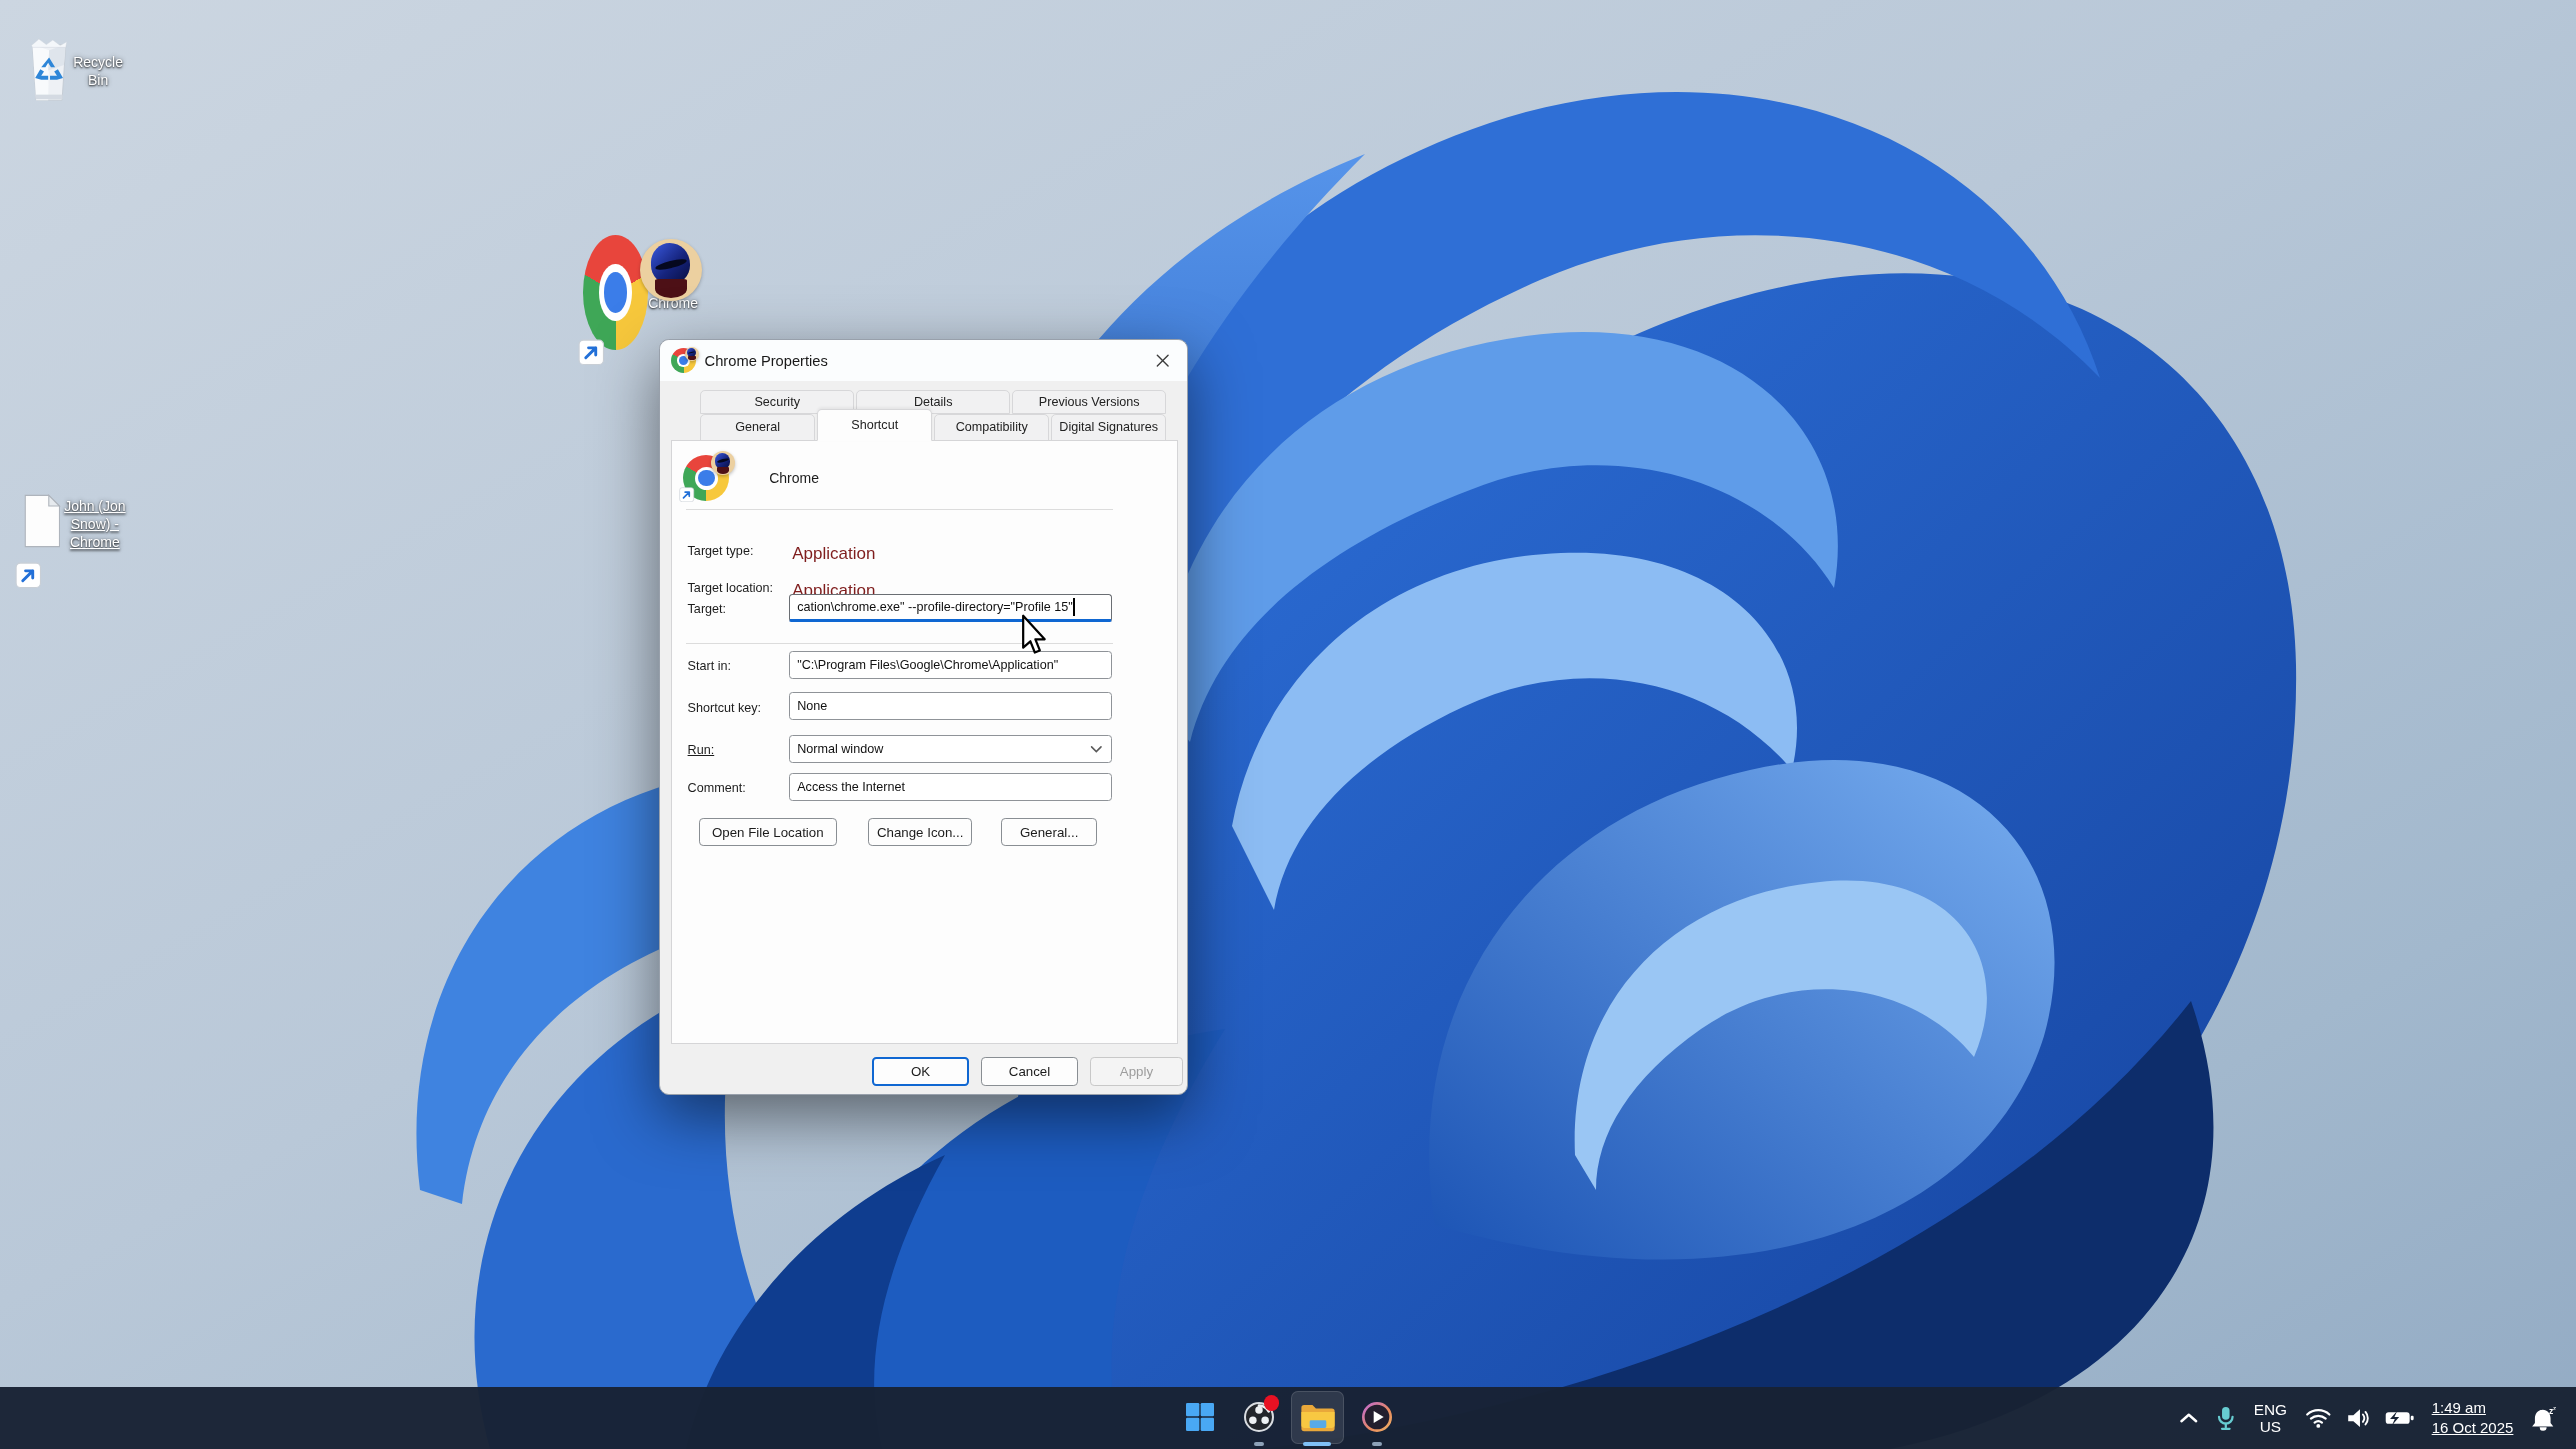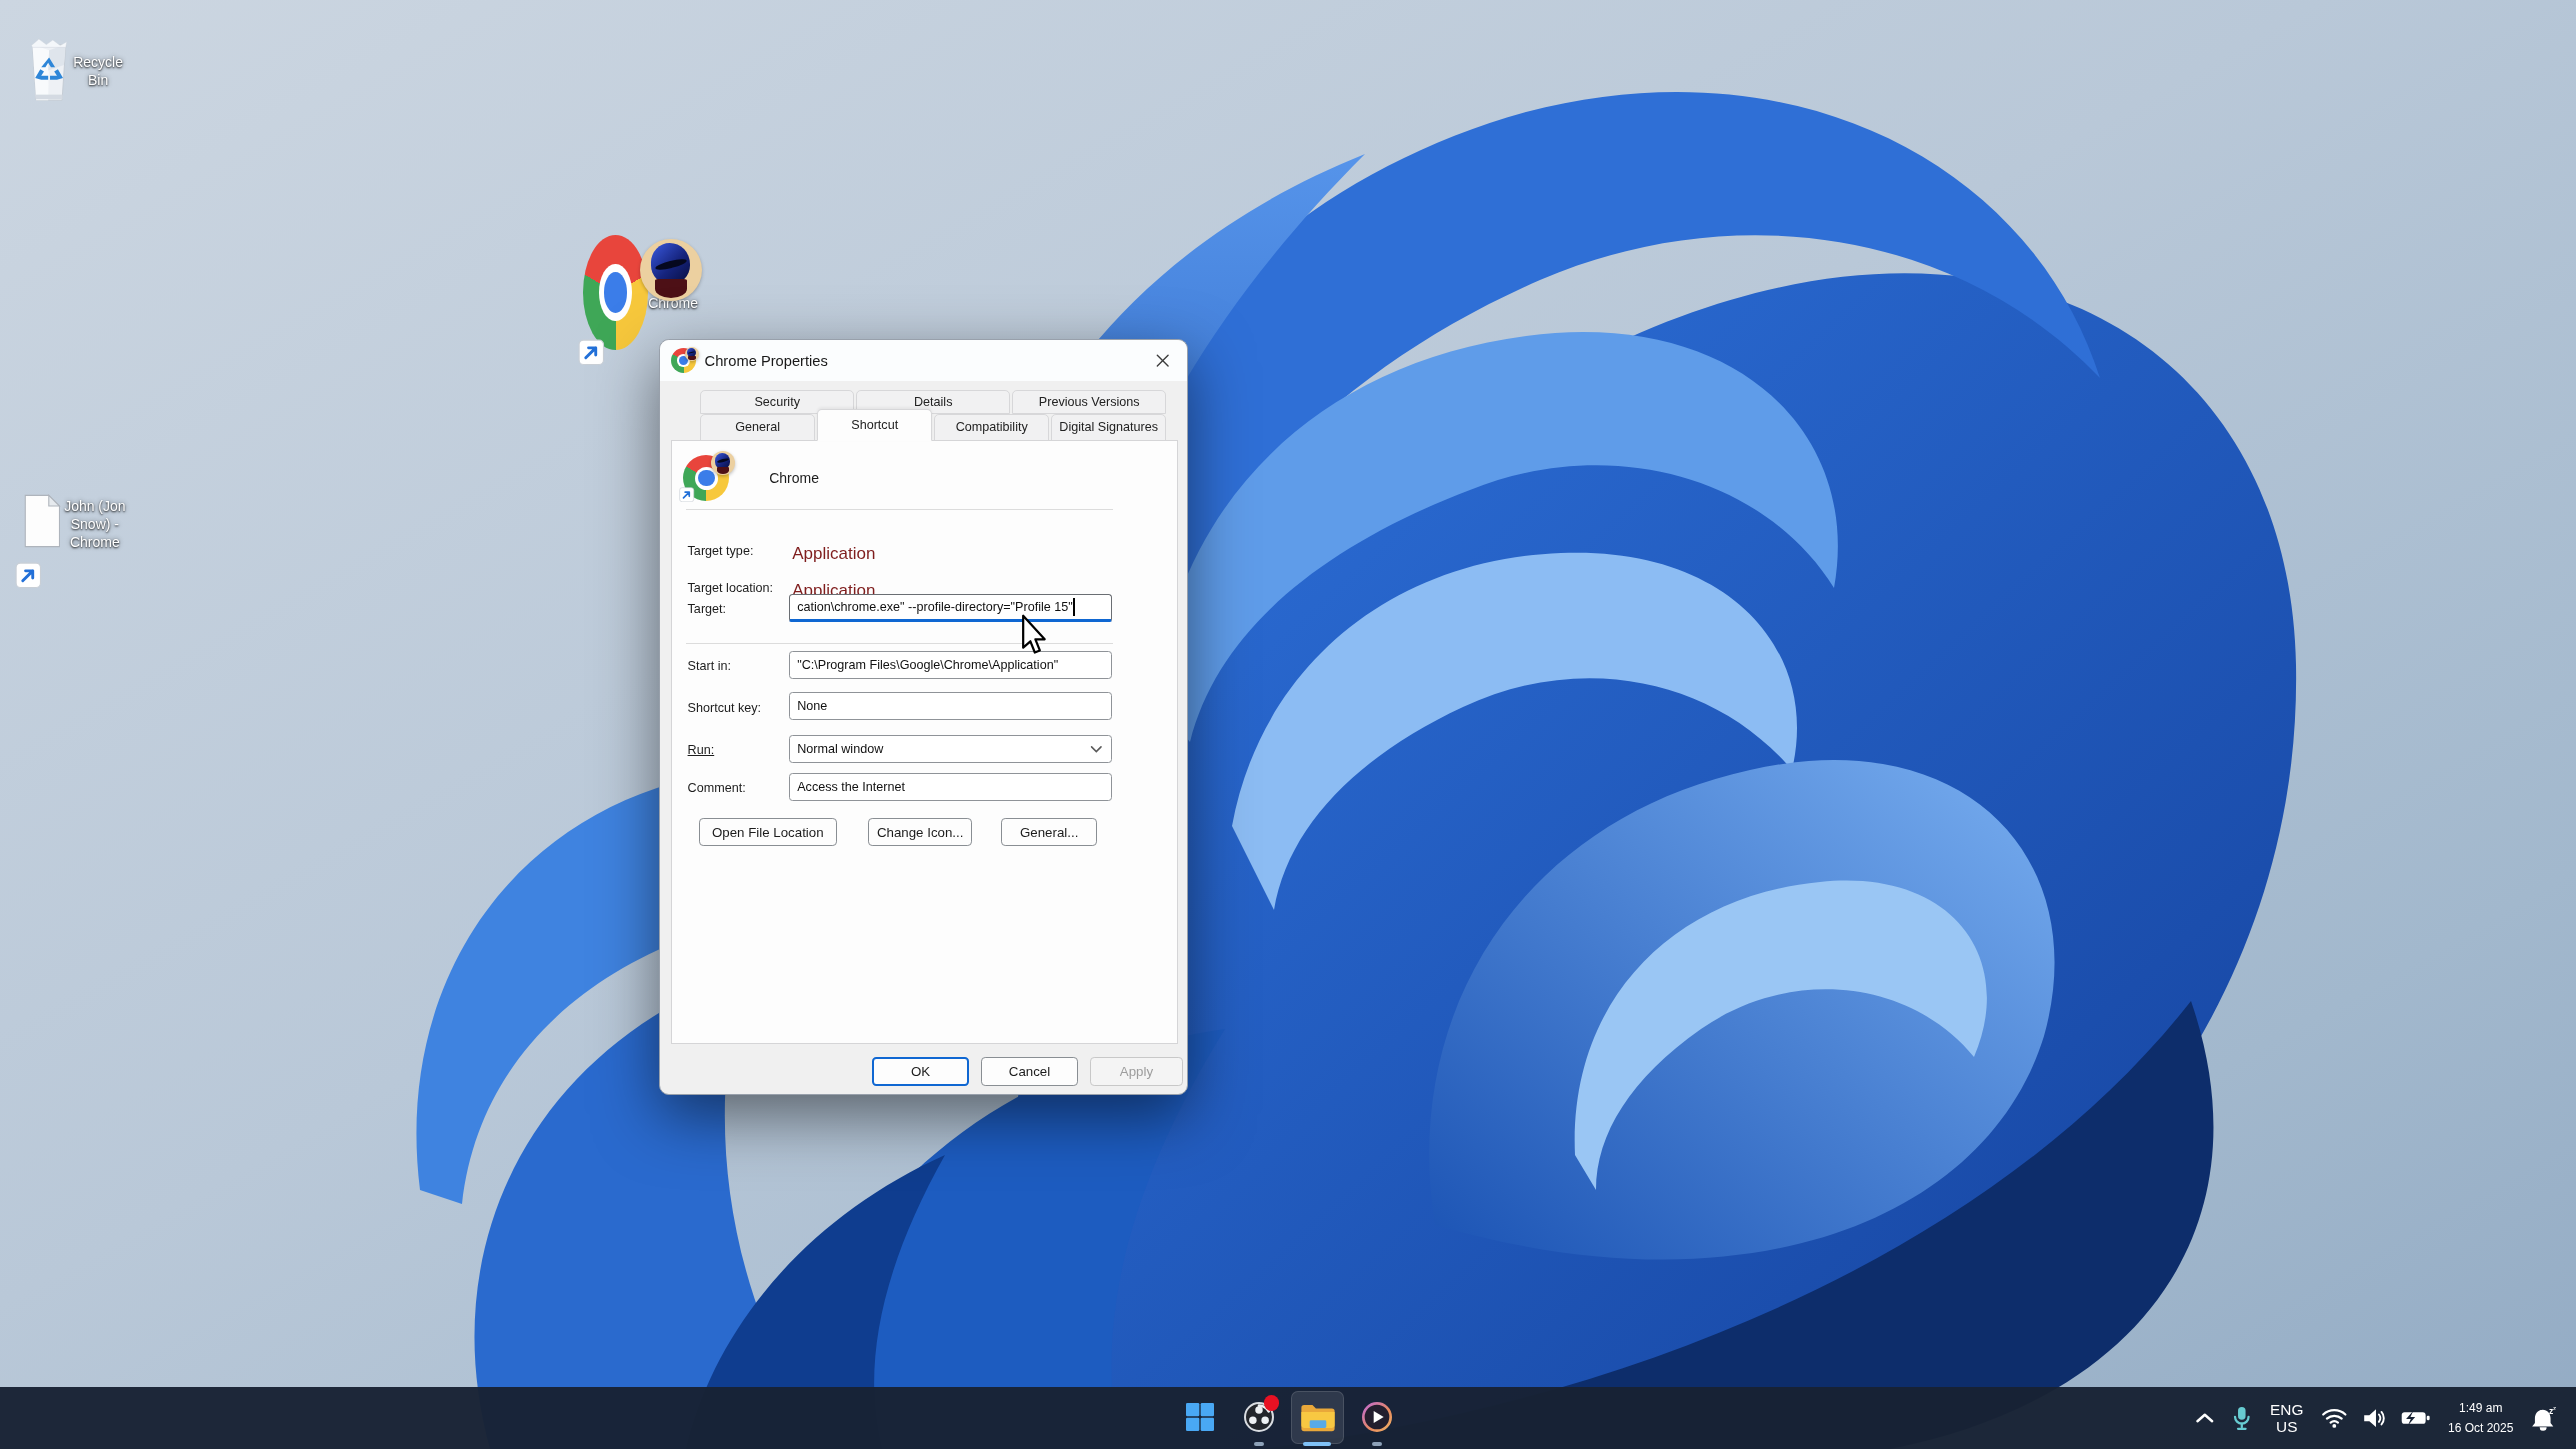--- a/index.html
+++ b/index.html
@@ -82,21 +82,21 @@
   .tb-icon { position:absolute; display:flex; align-items:center; justify-content:center; }
   .run-dot { position:absolute; bottom:3.5px; width:9.8px; height:3.5px; border-radius:2.1px; background:#8da1b8; }
   .fe-tile { position:absolute; left:1291px; top:4.2px; width:53px; height:53px; border-radius:7px;
              background:rgba(255,255,255,.10); border:0.7px solid rgba(255,255,255,.13);
              display:flex; align-items:center; justify-content:center; }
   .fe-underline { position:absolute; bottom:3.5px; left:1303px; width:28px; height:3.5px; border-radius:2.1px; background:#7fc1f7; }
   .obs-reddot { position:absolute; left:1264px; top:8.4px; width:15.4px; height:15.4px; border-radius:50%; background:#e81123; }
 
   .tray { position:absolute; right:18px; top:0; height:62px; display:flex; align-items:center; gap:18px; color:#fff; }
   .tray-lang { font-size:15.4px; font-weight:500; line-height:17.5px; text-align:center; }
-  .tray-clock { font-size:12px; font-weight:400; line-height:20px; text-align:center; }
+  .tray-clock { font-size:15px; font-weight:400; line-height:20px; text-align:left;text-decoration:underline; }
 </style>
 </head>
 <body>
 
 <svg id="wallpaper" viewBox="0 0 3680 2070" preserveAspectRatio="none">
   <defs>
     <linearGradient id="bgg" x1="0" y1="0" x2="1" y2="1">
       <stop offset="0" stop-color="#ccd6e1"></stop>
         <stop offset="0.45" stop-color="#b9c8d8"></stop>
       <stop offset="0.8" stop-color="#a2b8cd"></stop>
@@ -166,21 +166,21 @@
 
 <div class="desktop-icon" style="left:21px; top:470px; width:105px;">
   <svg width="78" height="102" viewBox="0 0 80 104">
     <path d="M8,4 h44 l20,20 v76 h-64 z" fill="#fdfdfd" stroke="#aeb4bc" stroke-width="2"></path>
     <path d="M52,4 l20,20 h-20 z" fill="#e6eaee" stroke="#aeb4bc" stroke-width="2"></path>
   </svg>
   <svg class="shortcut-badge" style="left:-6.3px; top:92px;" width="26.6" height="26.6" viewBox="0 0 24 24">
     <rect x="1" y="1" width="22" height="22" rx="4" fill="#fff" stroke="#c9cfd6"></rect>
     <path d="M7,17 L16,8 M9.5,8 H16 V14.5" stroke="#2270d8" stroke-width="2.6" fill="none" stroke-linecap="round" stroke-linejoin="round"></path>
   </svg>
-  <div class="icon-label" style="margin-top:5.6px;">
+  <div class="icon-label" style="margin-top:5.6px;text-decoration:underline;">
     <div>John (Jon Snow) -</div>
     <div>Chrome</div>
   </div>
 </div>
 
 <div id="dialog">
 
   <div class="titlebar">
     <div class="chrome-logo" style="width:25px; height:25px; flex:0 0 auto;">
       <div class="avatar-badge" style="right:-2.8px; top:-1.4px; width:14px; height:14px; left:auto;">

